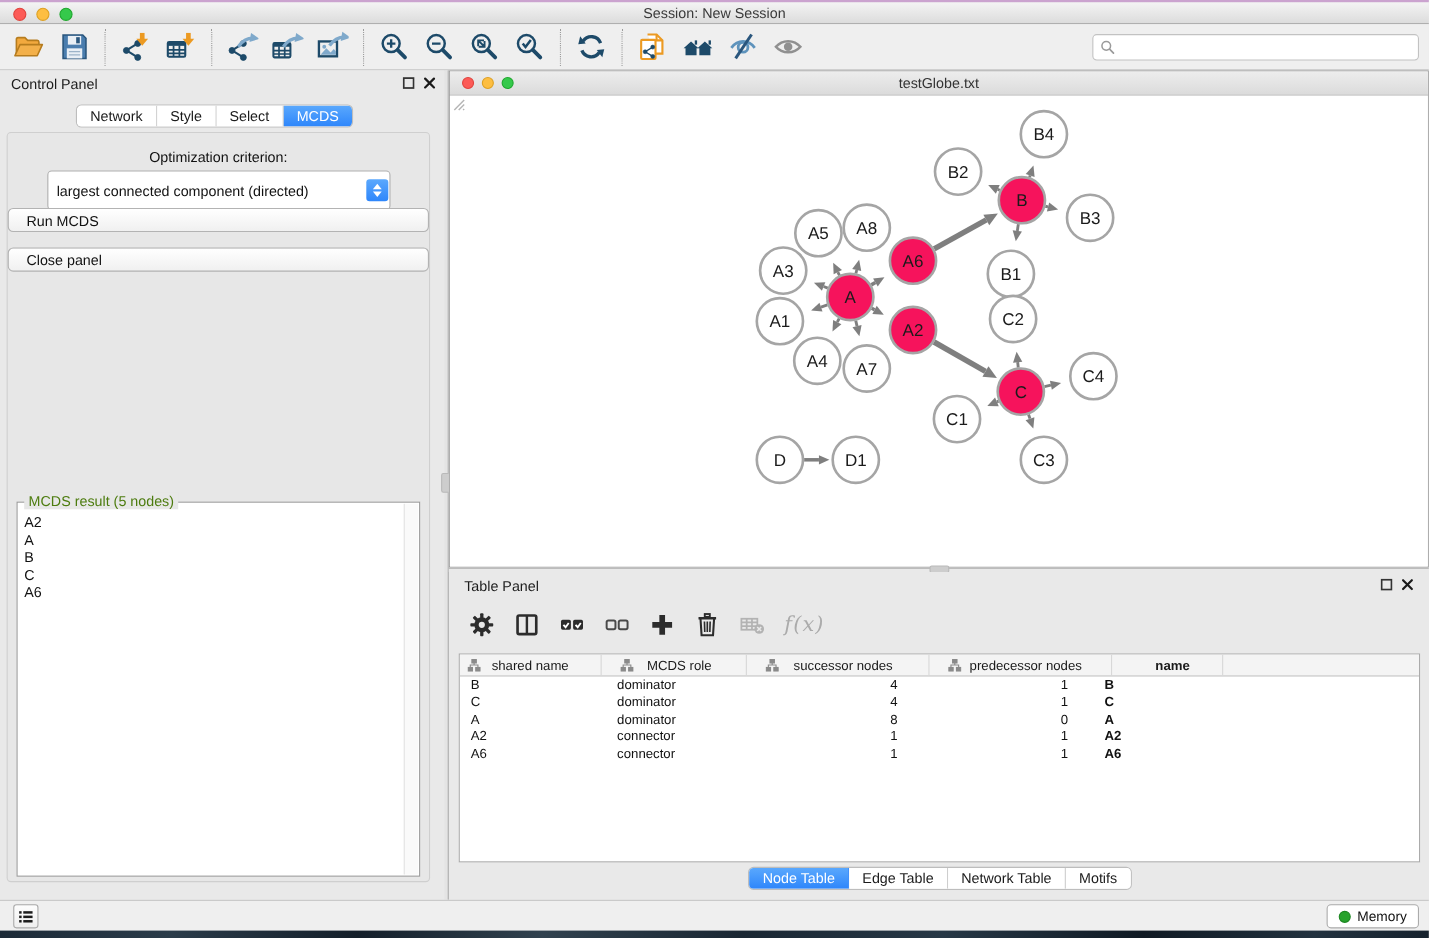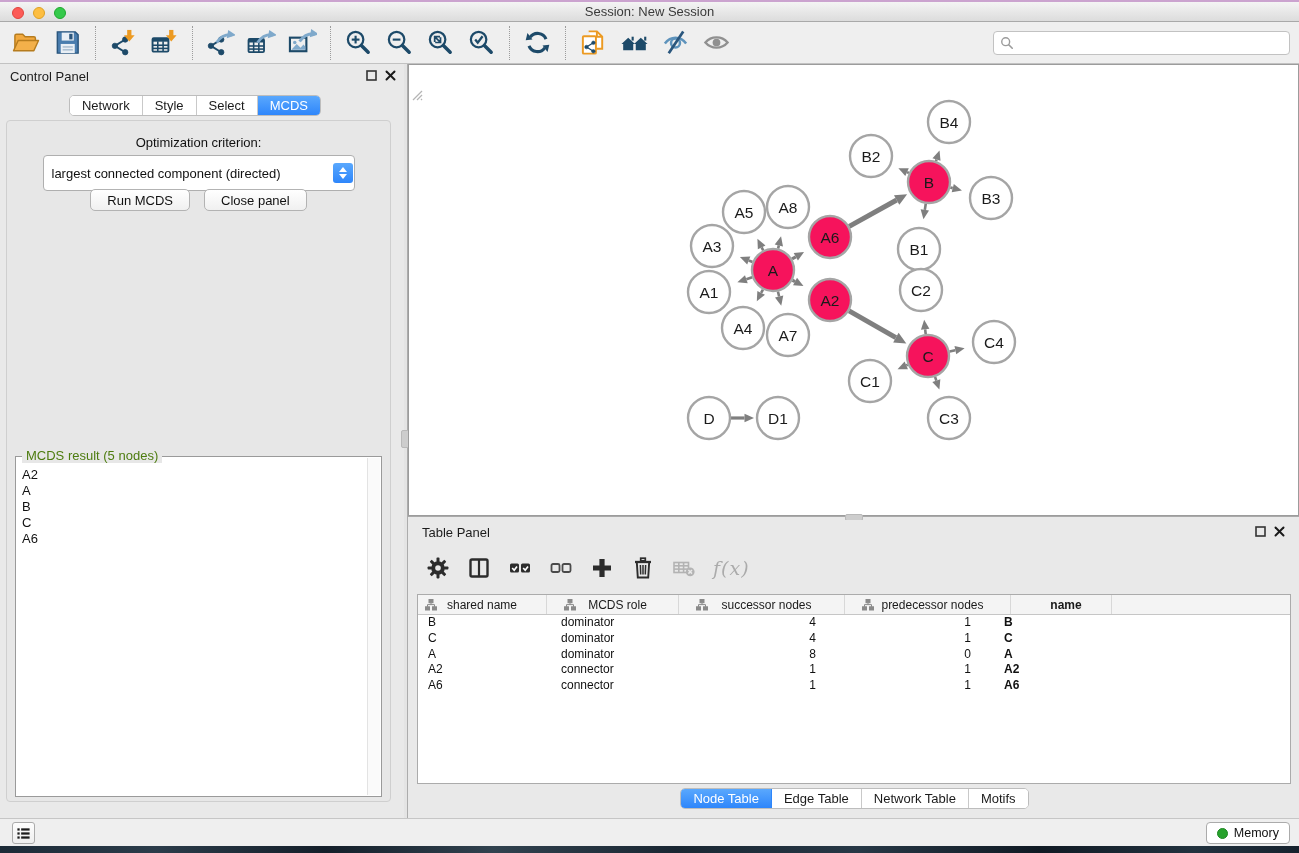--- a/index.html
+++ b/index.html
@@ -44,21 +44,21 @@
   .inner-panel { position:absolute; left:6px; right:13px; top:56px; bottom:16px;
     background:#E7E7E7; border:1px solid #CFCFCF; border-radius:4px; }
   .opt-label { position:absolute; left:0; right:0; top:14px; text-align:center; font-size:13px; color:#111; }
   .dropdown { position:absolute; left:50%; transform:translateX(-50%); top:34px; width:312px; height:36px;
     background:#fff; border:1px solid #AFAFAF; border-radius:4px; display:flex; align-items:center; }
   .dropdown .dd-value { flex:1; font-size:13px; color:#111; padding-left:8px; white-space:nowrap; overflow:hidden; }
   .dropdown .dd-stepper { width:20px; height:20px; margin-right:1px; border-radius:3px;
     background:linear-gradient(#5AA8FD,#2E86FB); display:flex; flex-direction:column; align-items:center; justify-content:center; gap:2px; }
   .dd-stepper .tri-up { width:0; height:0; border-left:4px solid transparent; border-right:4px solid transparent; border-bottom:5px solid #fff; }
   .dd-stepper .tri-down { width:0; height:0; border-left:4px solid transparent; border-right:4px solid transparent; border-top:5px solid #fff; }
-  .btn-row { position:absolute; left:0; right:0; top:68px; display:flex; justify-content:center; gap:14px; }
+  .btn-row { position:absolute; left:0; right:0; top:68px; display:flex; justify-content:center; gap:14px;flex-direction:column; }
   .mac-btn { height:22px; padding:0 16px; font-size:13px; color:#111; background:linear-gradient(#FFFFFF,#F0F0F0);
     border:1px solid #B3B3B3; border-radius:5px; display:flex; align-items:center; }
 
   .result-box { position:absolute; left:8px; right:8px; top:335px; bottom:4px; border:1px solid #9A9A9A; background:#fff; }
   .result-legend { position:absolute; top:-9px; left:6px; background:#E7E7E7; padding:0 4px; font-size:13px; color:#4d7c0f; }
   .result-list { position:absolute; inset:1px 15px 1px 1px; padding-top:9px; overflow:hidden; }
   .result-item { font-size:13px; color:#111; height:16px; line-height:16px; padding-left:5px; }
   .result-scroll { position:absolute; top:1px; bottom:1px; right:1px; width:13px; background:#FAFAFA; border-left:1px solid #E3E3E3; }
 
   
@@ -357,20 +357,26 @@
     </div>
   </div>
 
   <div class="vsplitter">
       <div class="handle"></div>
     </div>
 
   <div class="right-region">
 
     <div class="net-window">
+      <div class="net-titlebar">
+        <span class="tlight tl-red" style="left:11px"></span>
+        <span class="tlight tl-yellow" style="left:29px"></span>
+        <span class="tlight tl-green" style="left:47px"></span>
+        <span class="title">testGlobe.txt</span>
+      </div>
       <div class="net-canvas">
         <svg id="graph-svg" viewBox="0 0 889 429">
             <line x1="354.16130089900093" y1="163.32260179800184" x2="352.66493702224835" y2="160.32987404449668" stroke="#7F7F7F" stroke-width="2.6"></line>
             <polygon points="348.41640786499875,151.83281572999746 356.46625258399797,158.42921626362187 348.86362146049873,162.2305318253715" fill="#7F7F7F"></polygon>
             <line x1="369.0956516007329" y1="161.59826327692193" x2="369.8509891714114" y2="158.42584548007198" stroke="#7F7F7F" stroke-width="2.6"></line>
             <polygon points="372.0513841808188,149.184186440561 373.98541558382425,159.41023272112264 365.7165627589986,157.44145823902133" fill="#7F7F7F"></polygon>
             <line x1="343.52754906265756" y1="174.94526520498002" x2="339.75735509204674" y2="173.46191020014953" stroke="#7F7F7F" stroke-width="2.6"></line>
             <polygon points="330.91697855092156,169.98372926593635 341.31338340472104,169.50700490543565 338.20132677937244,177.4168154948634" fill="#7F7F7F"></polygon>
             <line x1="343.1948948152929" y1="190.15175490724306" x2="337.35462067254224" y2="192.1593491438136" stroke="#7F7F7F" stroke-width="2.6"></line>
             <polygon points="328.370597979146,195.24760694466858 335.97303165637027,188.14018109676792 338.7362096887142,196.1785171908593" fill="#7F7F7F"></polygon>

